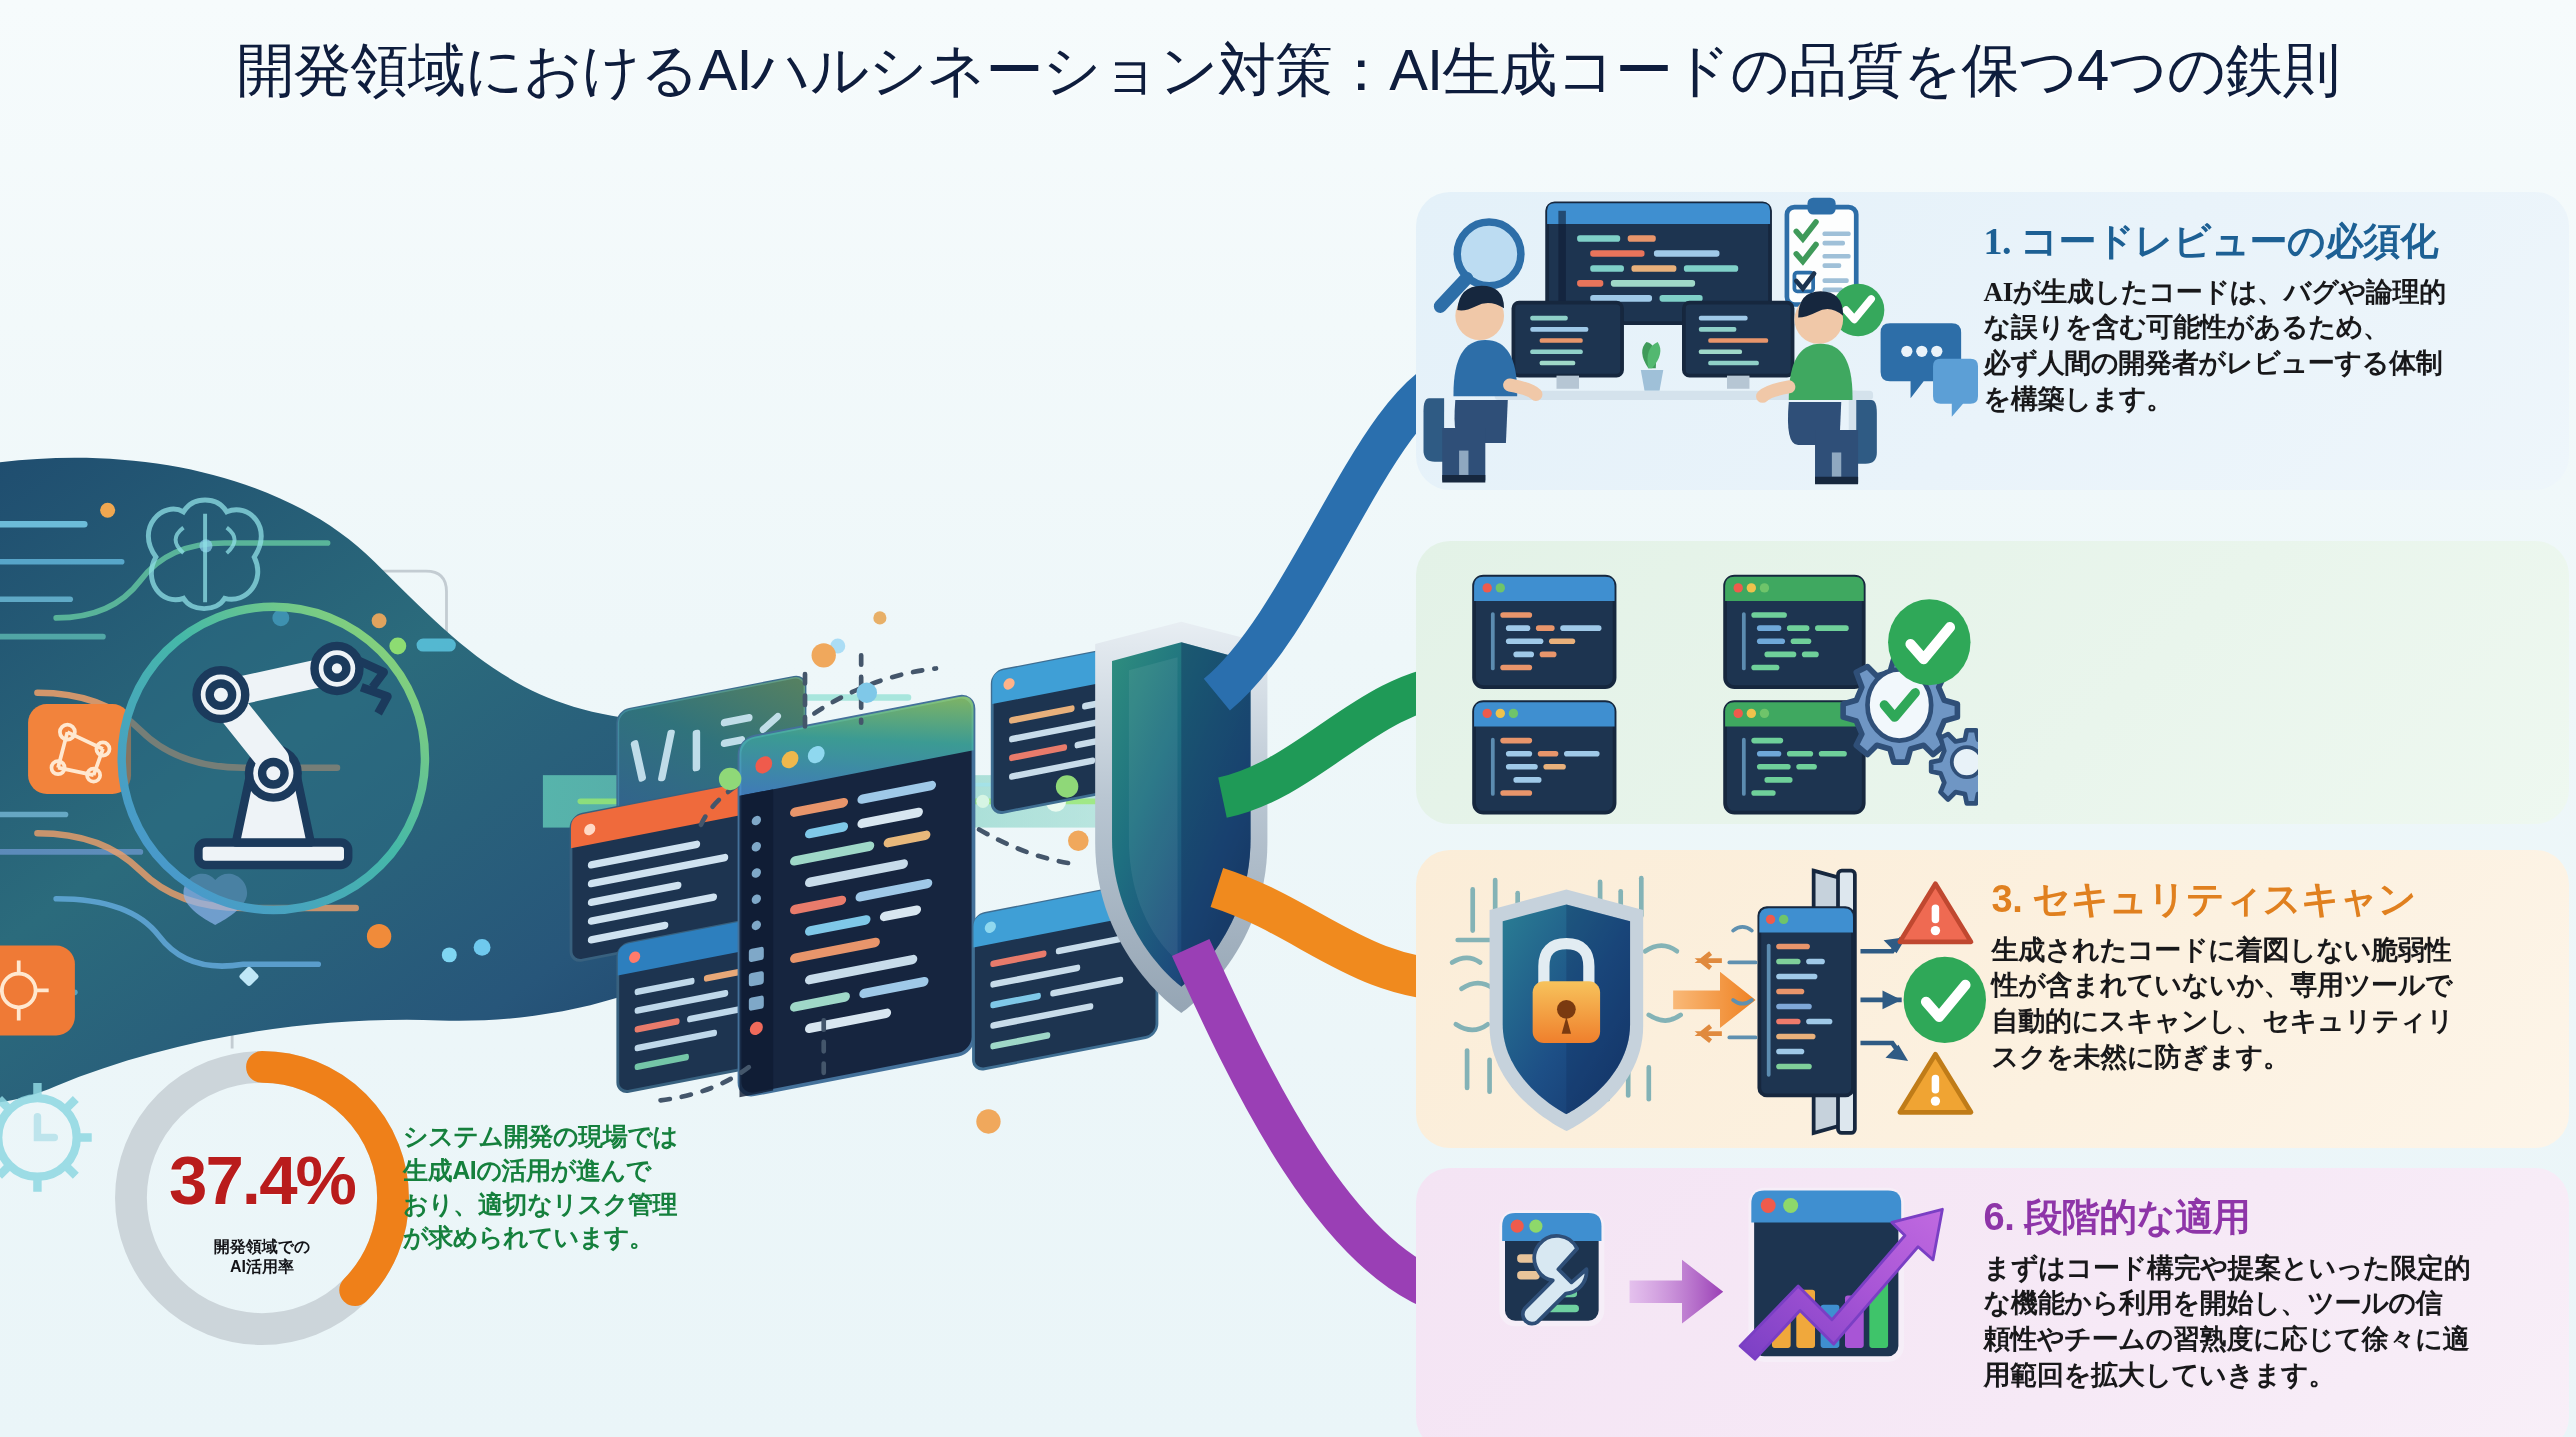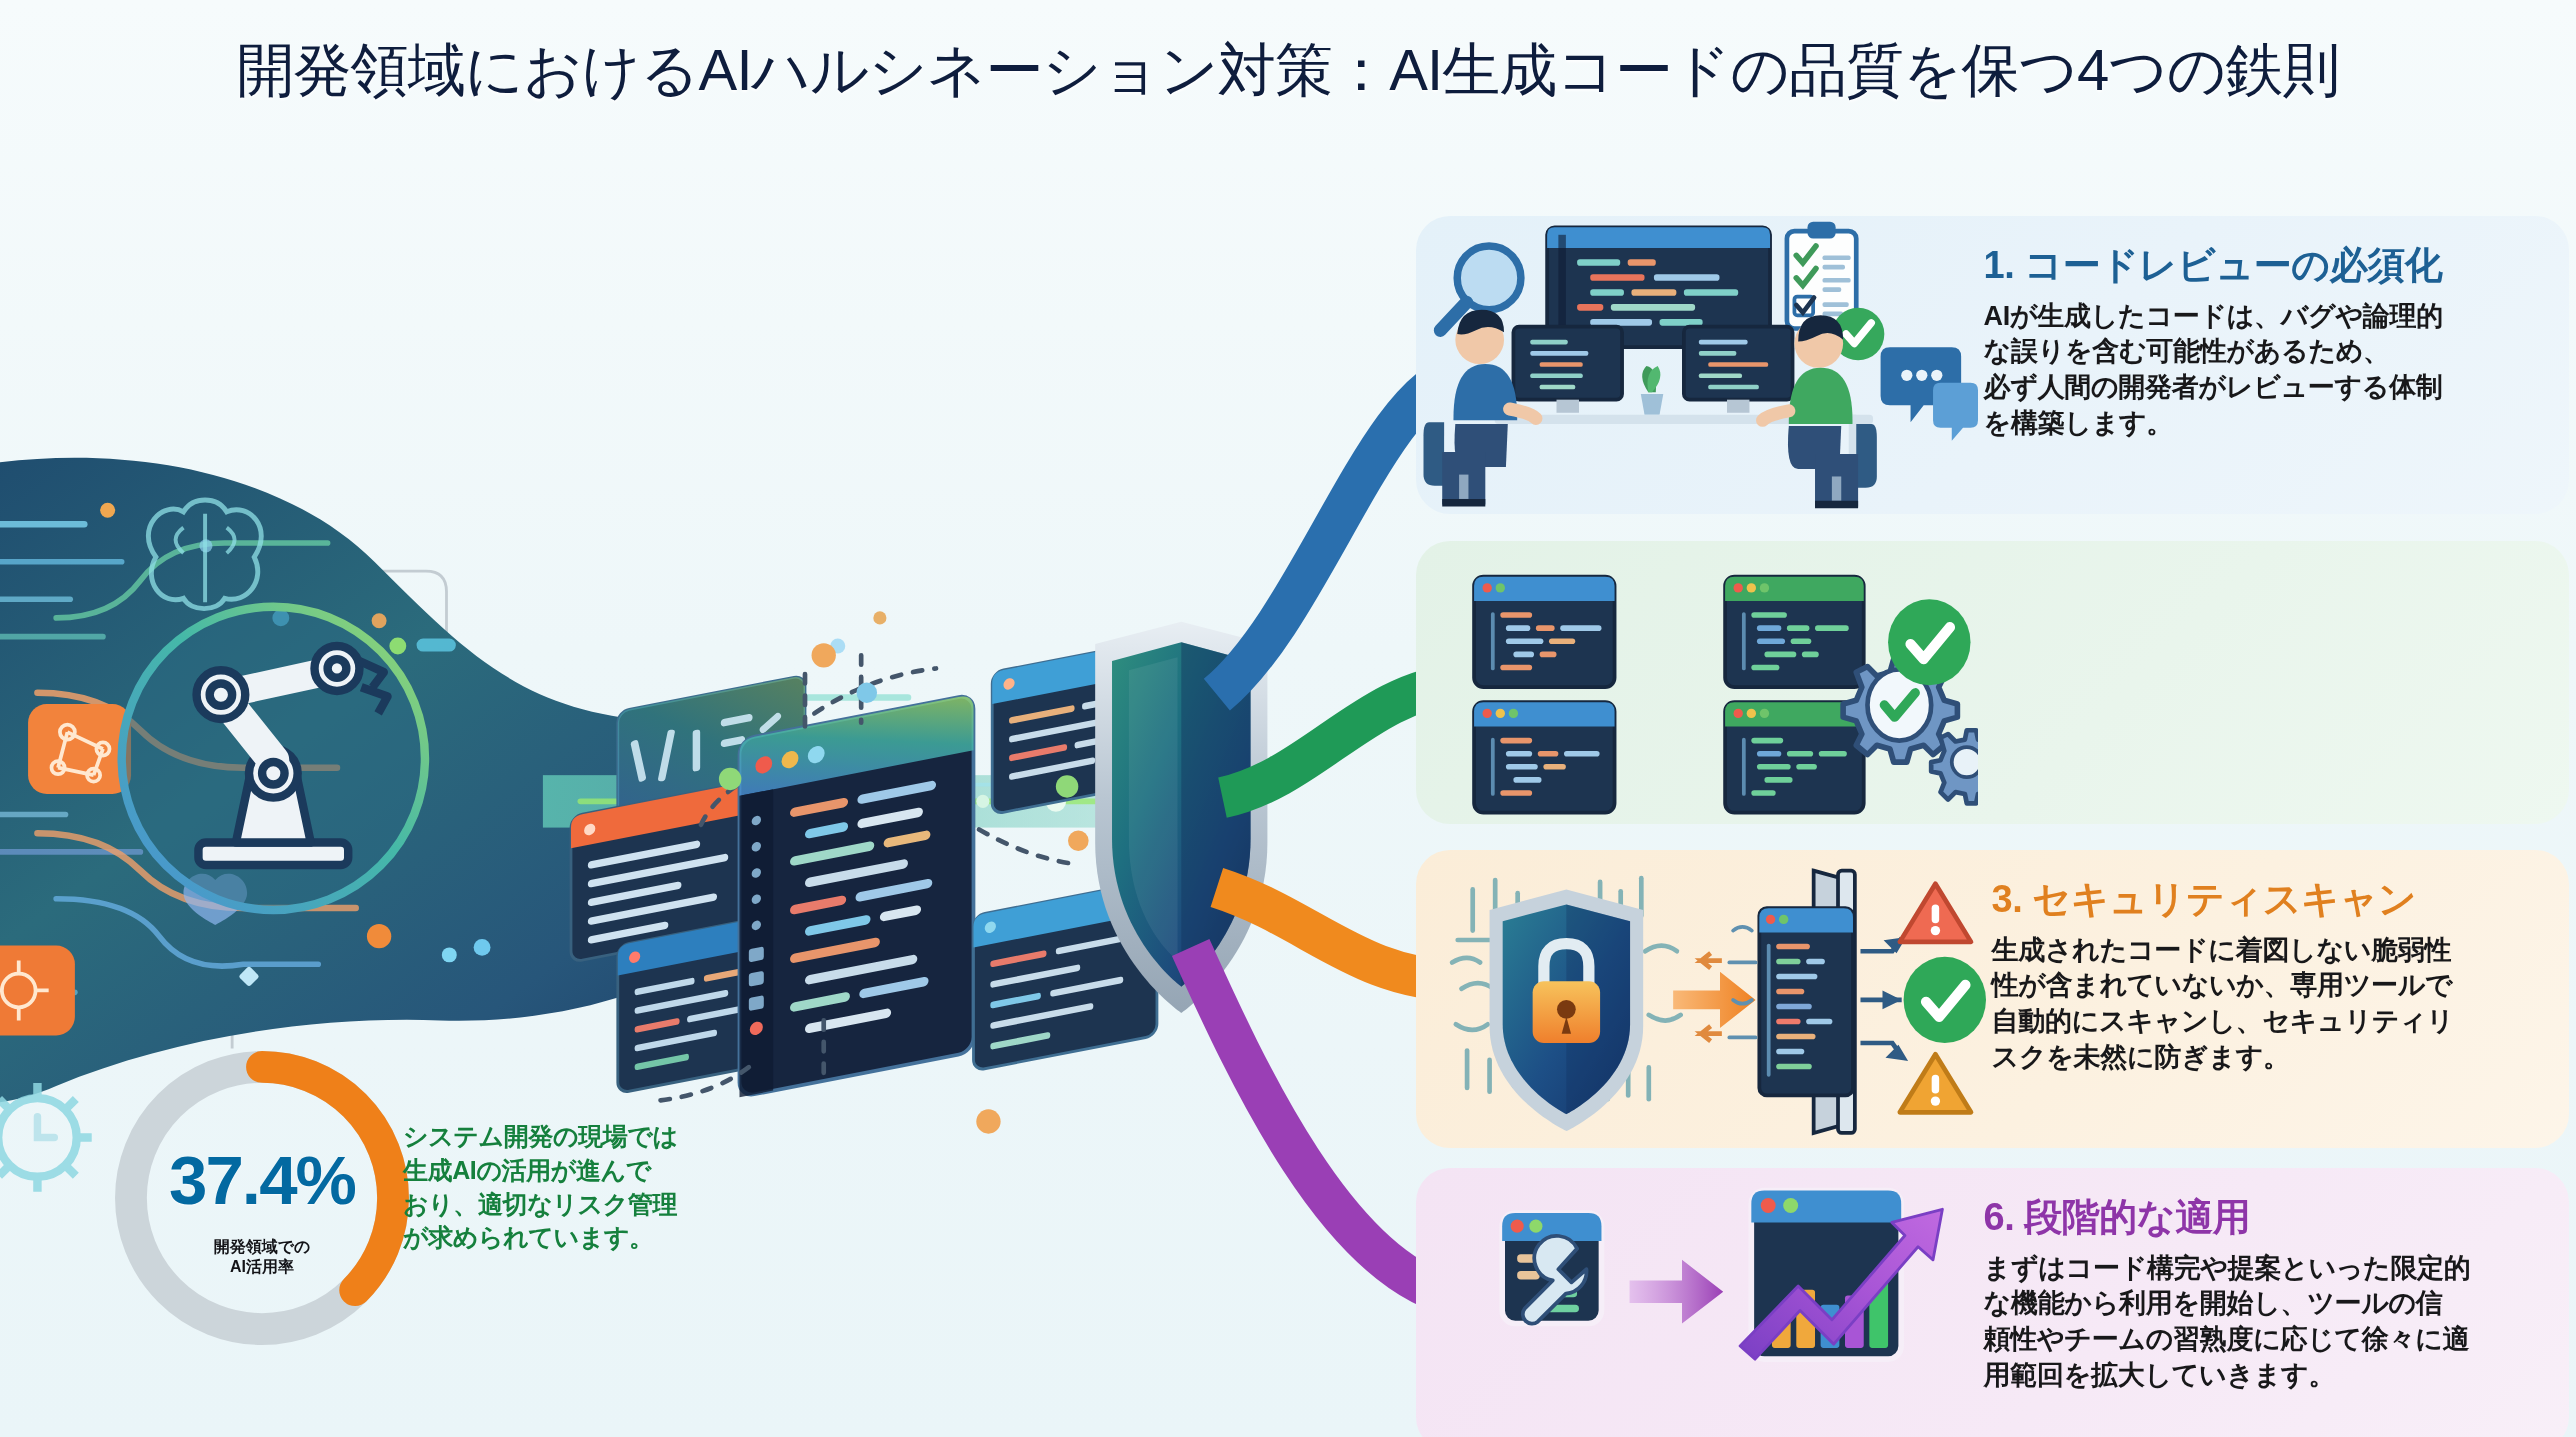--- a/index.html
+++ b/index.html
@@ -33,37 +33,37 @@
   .card-art{ position:relative; width:562px; flex:0 0 562px; }
   .card-txt{ position:relative; flex:1; padding:24px 20.6px 9.4px 5.6px; }
   .card-h{
     font-size:38px; font-weight:bold; letter-spacing:-0.5px; white-space:nowrap;
     margin-bottom:7.5px;
   }
   .card-b{
     font-size:27px; font-weight:bold; line-height:1.33; color:#18181a;
     letter-spacing:-0.3px; white-space:pre-line;
   }
-  #card1{ top:216px;  height:298px; background:linear-gradient(135deg,#e4f1f9 0%,#e9f3fa 55%,#eef6fb 100%); }
+  #card1{ top:192px;  height:298px; background:linear-gradient(135deg,#e4f1f9 0%,#e9f3fa 55%,#eef6fb 100%);font-family:Liberation Serif, serif; }
   #card2{ top:541px;  height:283px; background:linear-gradient(135deg,#e3f2e7 0%,#e9f5ec 60%,#eef8f0 100%); }
   #card3{ top:850px;  height:298px; background:linear-gradient(135deg,#fbedd8 0%,#fcf1e0 60%,#fdf5e9 100%);padding-left:8px; }
   #card4{ top:1168px; height:283px; background:linear-gradient(135deg,#f4e4f4 0%,#f6e9f6 60%,#f8eff8 100%); }
   #card1 .card-h{ color:#1d6094; }
   #card2 .card-h{ color:#1d8a52; }
   #card3 .card-h{ color:#e0801f; }
   #card4 .card-h{ color:#8e35a8; }
 
   
   #donut{ position:absolute; left:101px; top:1037px; width:322px; height:322px; }
   #donut-center{
     position:absolute; left:0; top:0; width:322px; height:322px;
     display:flex; flex-direction:column; align-items:center; justify-content:center;
   }
   #donut-value{
-    font-size:69px; font-weight:bold; color:#0369a1; letter-spacing:-1.9px;
+    font-size:69px; font-weight:bold; color:#b91c1c; letter-spacing:-1.9px;
     line-height:.95; text-shadow:0 0.9px 1.9px rgba(255,255,255,.8);margin-top:28px;
   }
   #donut-label{
     font-size:16px; font-weight:bold; color:#141418; text-align:center;
     line-height:1.22; margin-top:24px; white-space:pre-line;
   }
   #stat-note{
     position:absolute; left:403px; top:1120px; width:374px;
     font-size:25px; font-weight:bold; color:#15803d; line-height:1.35;
     letter-spacing:-0.4px; white-space:pre-line;

